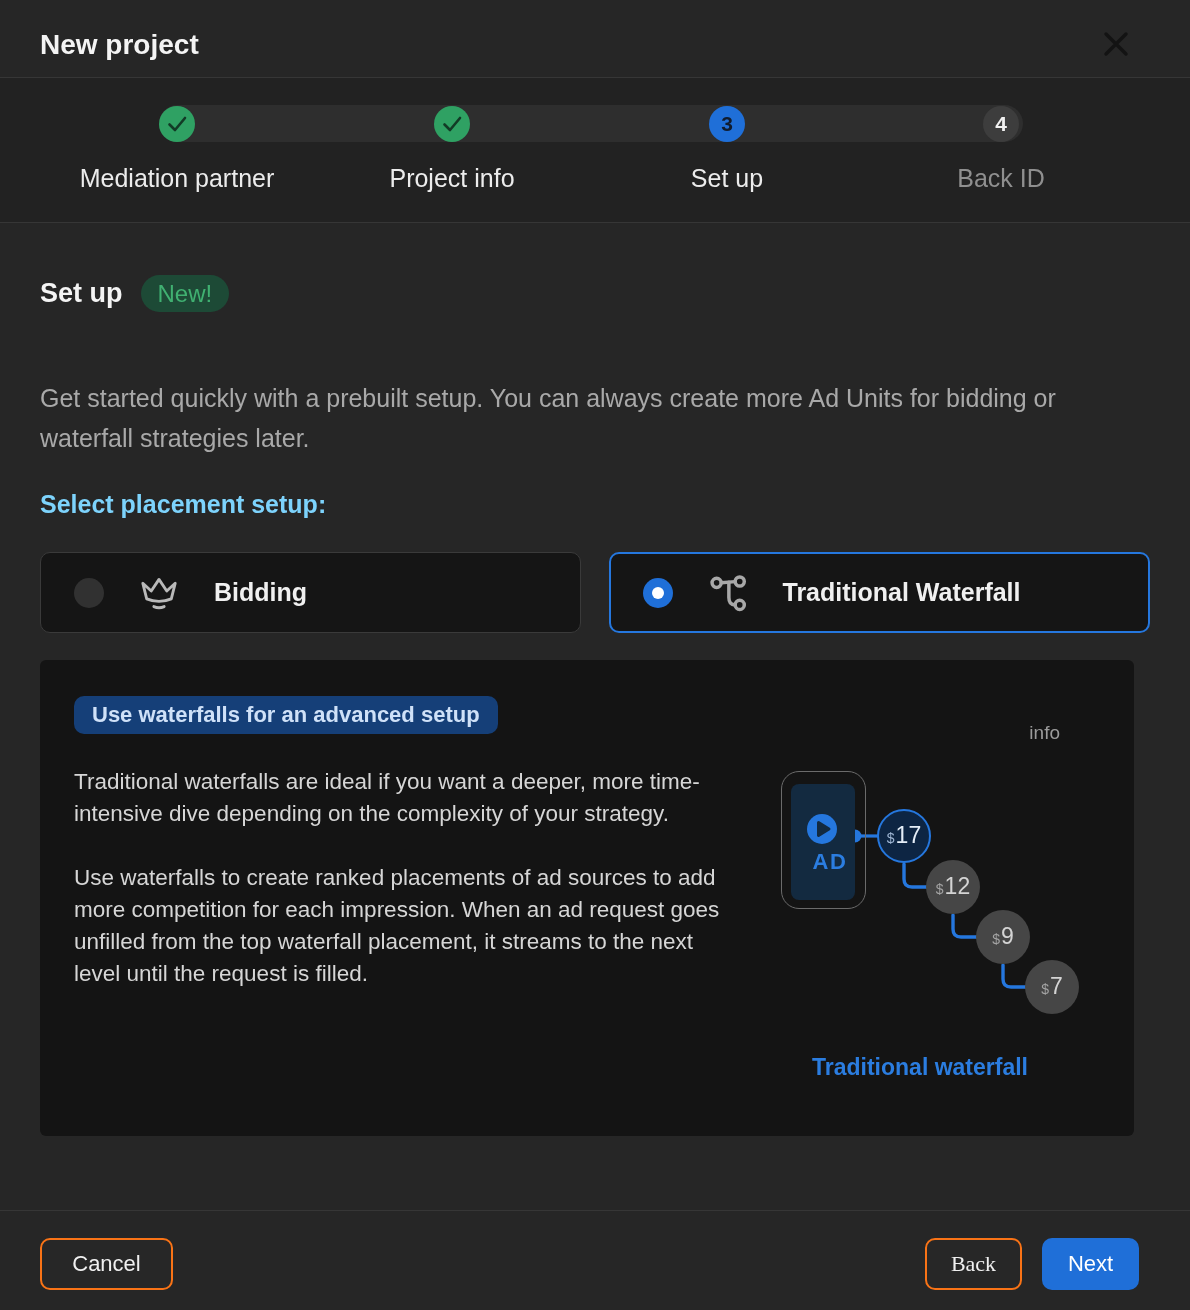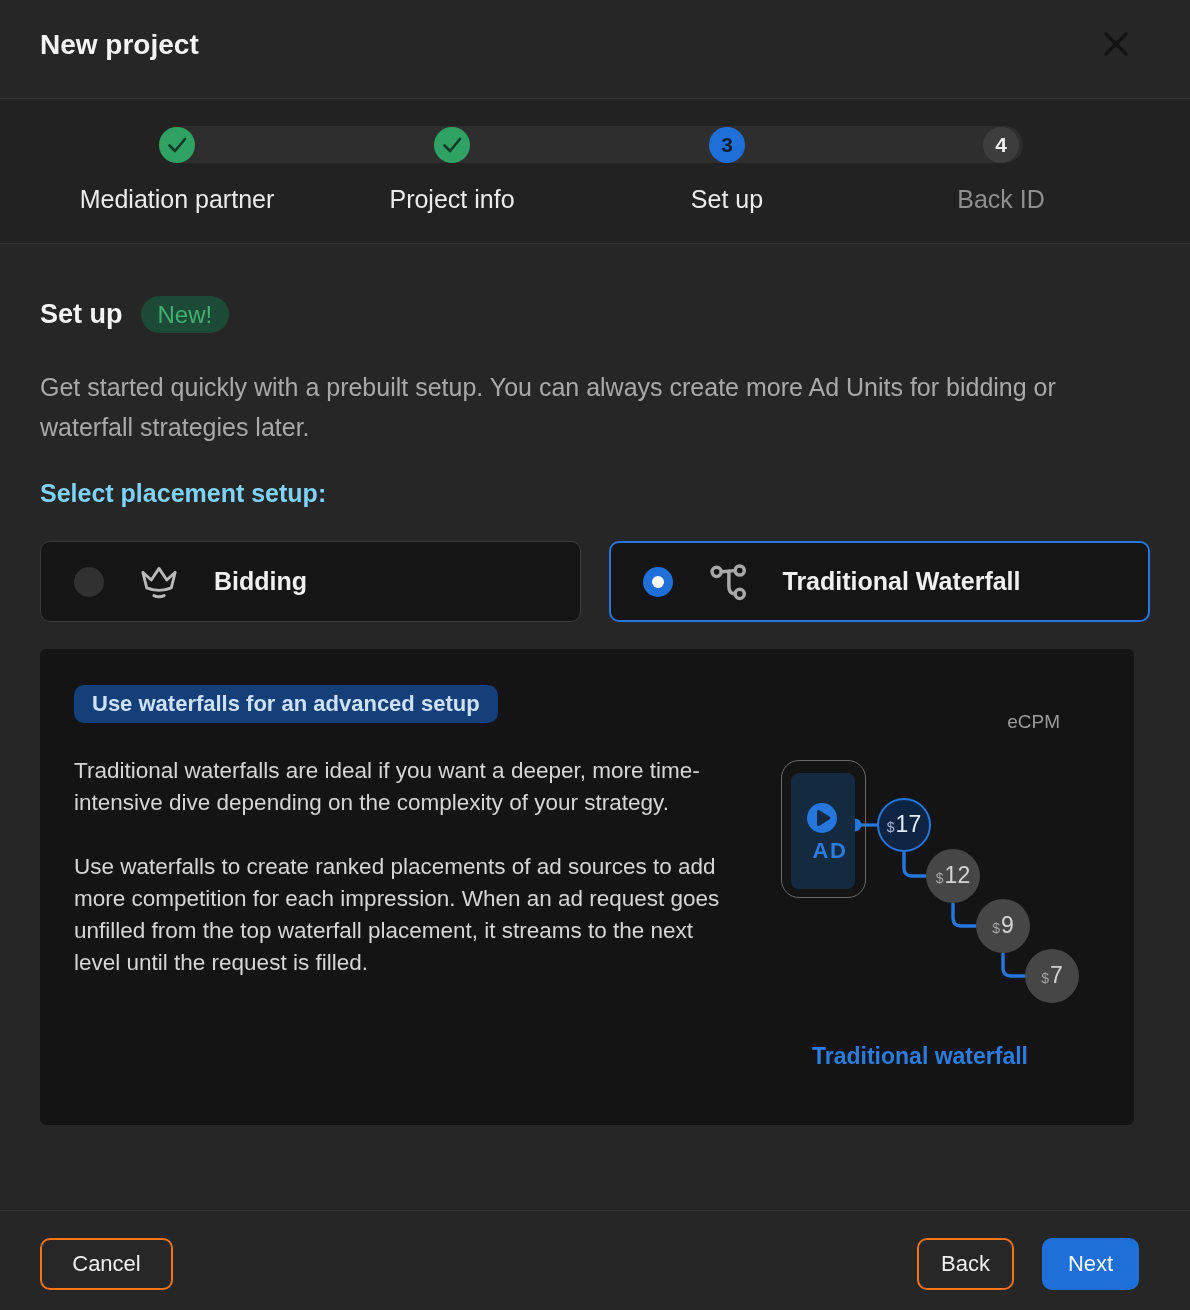--- a/index.html
+++ b/index.html
@@ -1,40 +1,40 @@
 <!DOCTYPE html>
 <html><head>
 <meta charset="utf-8">
 <style>
   * { margin:0; padding:0; box-sizing:border-box; }
   html,body { width:1190px; height:1310px; background:#262626; }
   body { font-family:"Liberation Sans", sans-serif; color:#ececec; overflow:hidden; }
   .modal { position:relative; width:1190px; height:1310px; background:#262626; }
 
   
-  .header { position:relative; height:99px; border-bottom:1px solid #363636; }
+  .header { position:relative; height:78px; border-bottom:1px solid #363636; }
   .title { position:absolute; left:40px; top:29px; font-size:28px; font-weight:700; color:#f4f4f4; }
   .close-btn { position:absolute; right:54px; top:24px; width:40px; height:40px; cursor:pointer; display:flex; align-items:center; justify-content:center; }
 
   
   .stepper { position:relative; height:145px; background:#222222; border-bottom:1px solid #363636; }
   .track { position:absolute; left:159px; top:27px; width:864px; height:37px; border-radius:19px; background:#2e2e2e; }
   .step-circle { position:absolute; top:28px; width:36px; height:36px; border-radius:50%; display:flex; align-items:center; justify-content:center; font-size:21px; font-weight:700; }
   .step-circle.done { background:#2fa163; }
   .step-circle.current { background:#1f6fd8; color:#101c2e; }
   .step-circle.upcoming { background:#3d3d3d; color:#f0f0f0; }
   .step-label { position:absolute; top:86px; width:300px; text-align:center; font-size:25px; font-weight:500; color:#ececec; }
   .step-label.dim { color:#8f8f8f; }
 
   
   .content { padding:0 40px; }
   .heading-row { display:flex; align-items:center; gap:18px; margin-top:52px; }
   .heading { font-size:27px; font-weight:700; color:#f4f4f4; }
   .new-badge { background:#1d4a36; color:#40b071; font-size:24px; font-weight:400; height:37px; line-height:37px; padding:0 17px; border-radius:19px; }
-  .description { margin-top:34px; max-width:1092px; font-size:25px; line-height:40px; color:#a9a9a9; }
+  .description { margin-top:66px; max-width:1092px; font-size:25px; line-height:40px; color:#a9a9a9; }
   .select-label { margin-top:32px; font-size:25px; font-weight:700; color:#7dd3fc; }
 
   .cards { display:flex; gap:28px; margin-top:33px; }
   .card { flex:1; height:81px; background:#151515; border:1px solid #3a3a3a; border-radius:10px; display:flex; align-items:center; padding-left:33px; gap:32px; cursor:pointer; }
   .card.selected { border:2px solid #2577de; padding-left:32px; }
   .radio { width:30px; height:30px; border-radius:50%; background:#313131; flex:0 0 auto; }
   .radio.on { background:#1f6fd8; display:flex; align-items:center; justify-content:center; }
   .radio.on::after { content:""; width:12px; height:12px; border-radius:50%; background:#ffffff; }
   .card-icon { width:46px; height:46px; display:flex; align-items:center; justify-content:center; flex:0 0 auto; }
   .card-label { font-size:25px; font-weight:600; color:#f0f0f0; }
@@ -60,21 +60,21 @@
   .node.hl .cur { color:#9fb6d4; } .node.hl .val { color:#e4edf7; }
   .node.gray .cur { color:#a3a3a3; } .node.gray .val { color:#d4d4d4; }
   .illu-caption { position:absolute; left:72px; top:394px; font-size:23px; font-weight:700; color:#2b7de0; }
   .connector-svg { position:absolute; left:0; top:0; }
 
   
   .footer { position:absolute; left:0; bottom:0; width:100%; height:100px; border-top:1px solid #363636; }
   .btn { position:absolute; top:27px; height:52px; border-radius:10px; font-size:22px; font-weight:500; display:flex; align-items:center; justify-content:center; cursor:pointer; font-family:"Liberation Sans",sans-serif; }
   .btn.ghost { background:#272727; border:2px solid #f97316; color:#f0f0f0; }
   .btn-cancel { left:40px; width:133px; }
-  .btn-back { right:176px; width:97px; }
+  .btn-back { right:168px; width:97px;font-family:Liberation Serif, serif; }
   .btn-next { right:51px; width:97px; background:#1f6fd8; color:#ffffff; border:none; }
 </style>
 </head>
 <body>
 
 <div class="modal">
 
   <div class="header">
     <div class="title">New project</div>
     <div class="close-btn">
@@ -142,21 +142,21 @@
     </div>
 
     <div class="panel" style="margin-left:0; margin-right:16px;">
       <div class="panel-left">
         <div class="panel-badge">Use waterfalls for an advanced setup</div>
         <div class="panel-p">Traditional waterfalls are ideal if you want a deeper, more time-intensive dive depending on the complexity of your strategy.</div>
         <div class="panel-p">Use waterfalls to create ranked placements of ad sources to add more competition for each impression. When an ad request goes unfilled from the top waterfall placement, it streams to the next level until the request is filled.</div>
       </div>
 
       <div class="illu">
-        <div class="ecpm">eCPM</div>
+        <div class="ecpm">info</div>
 
         <svg class="connector-svg" width="440" height="476" viewBox="0 0 440 476">
           <circle cx="115" cy="176" r="6.5" fill="#2577de"></circle>
           <path d="M121 176 H138" stroke="#2577de" stroke-width="3.2" fill="none"></path>
           <path d="M164 204 V219 Q164 227 172 227 H187" stroke="#2577de" stroke-width="3.4" fill="none" stroke-linecap="round"></path>
           <path d="M213 255 V269 Q213 277 221 277 H237" stroke="#2577de" stroke-width="3.4" fill="none" stroke-linecap="round"></path>
           <path d="M263 305 V319 Q263 327 271 327 H286" stroke="#2577de" stroke-width="3.4" fill="none" stroke-linecap="round"></path>
         </svg>
 
         <div class="phone"></div>

